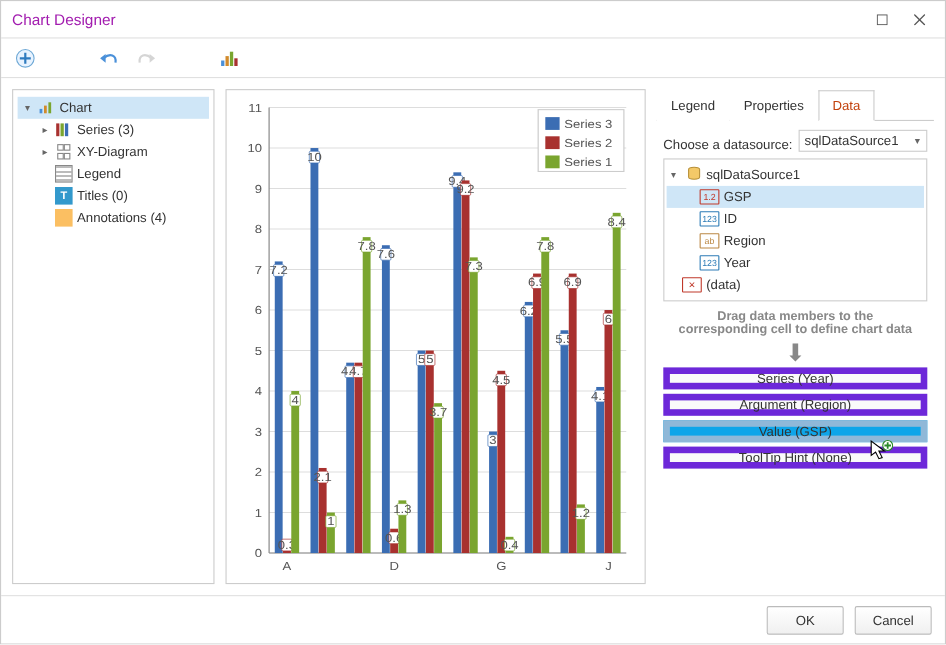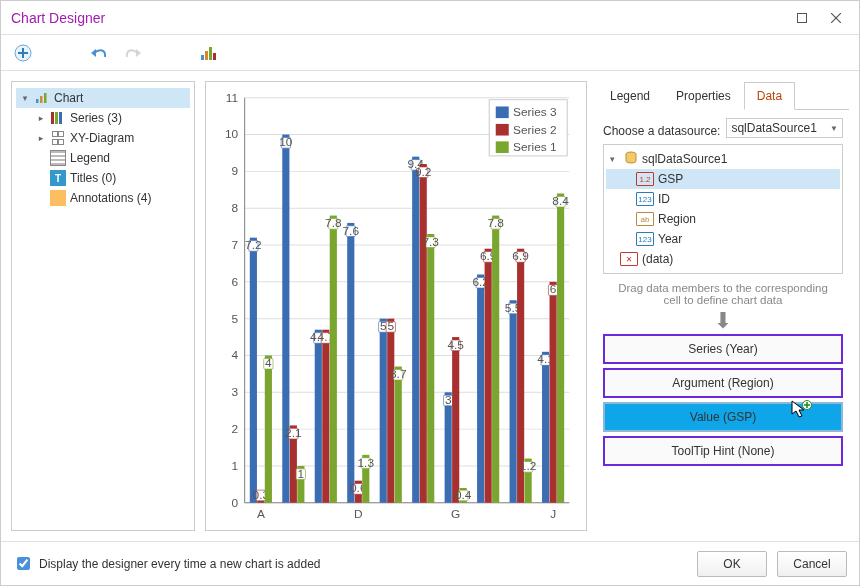--- a/index.html
+++ b/index.html
@@ -23,24 +23,24 @@
   .tabs { display:flex; border-bottom:1px solid #ccc; }
   .tab { padding:6px 12px; border:1px solid transparent; border-bottom:none; cursor:pointer; position:relative; top:1px; background:#fff;}
   .tab.active { border-color:#ccc; color:#c2410c; border-bottom:1px solid #fff;}
   .right-inner { flex:1; display:flex; flex-direction:column; padding:8px 6px; gap:6px; overflow:auto;}
   .ds-row { display:flex; align-items:flex-end; gap:6px; }
   .ds-select { flex:1; border:1px solid #ccc; height:20px; display:flex; align-items:center; justify-content:space-between; padding:0 4px; background:#fff; cursor:pointer;}
   .field-list { border:1px solid #ccc; padding:4px 2px; }
   .field-row { display:flex; align-items:center; height:20px; gap:4px; padding-left:4px;}
   .field-row.sel { background:#cfe6f7; }
   .field-ic { width:18px; height:14px; border:1px solid #999; display:flex; align-items:center; justify-content:center; font-size:8px; border-radius:1px;}
-  .hint { color:#888; text-align:center; font-size:11.5px; padding:2px 8px;}
+  .hint { color:#888; text-align:center; font-size:11.5px; padding:2px 8px;font-weight:bold;}
   .down-arrow-big { color:#888; text-align:center; font-size:22px; line-height:14px; }
   .drop-cells { display:flex; flex-direction:column; gap:4px; }
-  .drop-cell { border:2px solid #6d28d9; height:30px; display:flex; align-items:center; justify-content:center; cursor:pointer; background:#fafafa;}
+  .drop-cell { border:6px solid #6d28d9; height:20px; display:flex; align-items:center; justify-content:center; cursor:pointer; background:#fafafa;}
   .drop-cell.active { background:#0ea5e9; border-color:#8fb8d8; }
   .footer { height:44px; border-top:1px solid #e0e0e0; display:flex; align-items:center; padding:0 12px; gap:10px; }
   .footer .spacer { flex:1; }
   .btn { min-width:70px; height:26px; border:1px solid #bbb; background:linear-gradient(#fff,#f0f0f0); display:flex; align-items:center; justify-content:center; cursor:pointer; border-radius:2px; padding:0 14px;}
   .chk { display:flex; align-items:center; gap:6px; }
   .chk input { accent-color:#4a90d9;}
   
   .chart-svg { width:100%; height:100%; }
   .chart-svg text { font-size:11px; fill:#555; }
   .legend-box { fill:#fff; stroke:#ccc; }
@@ -348,24 +348,20 @@
           <div class="drop-cell active">
             <span>Value (GSP)</span>
           </div>
           <div class="drop-cell">ToolTip Hint (None)</div>
         </div>
       </div>
     </div>
   </div>
 
   <div class="footer">
-    <label class="chk">
-      <input type="checkbox" checked="" style="">
-      <span>Display the designer every time a new chart is added</span>
-    </label>
     <div class="spacer"></div>
     <div class="btn">OK</div>
     <div class="btn">Cancel</div>
   </div>
 </div>
 
 <svg class="cursor-drop" width="22" height="22">
   <path d="M2 2 L2 15 L6 12 L9 18 L12 17 L9 11 L14 11 Z" fill="#fff" stroke="#000" stroke-width="1"></path>
   <circle cx="17" cy="6" r="4.5" fill="#fff" stroke="#2a8a2a"></circle>
     <line x1="17" y1="3" x2="17" y2="9" stroke="#2a8a2a" stroke-width="1.6"></line>

